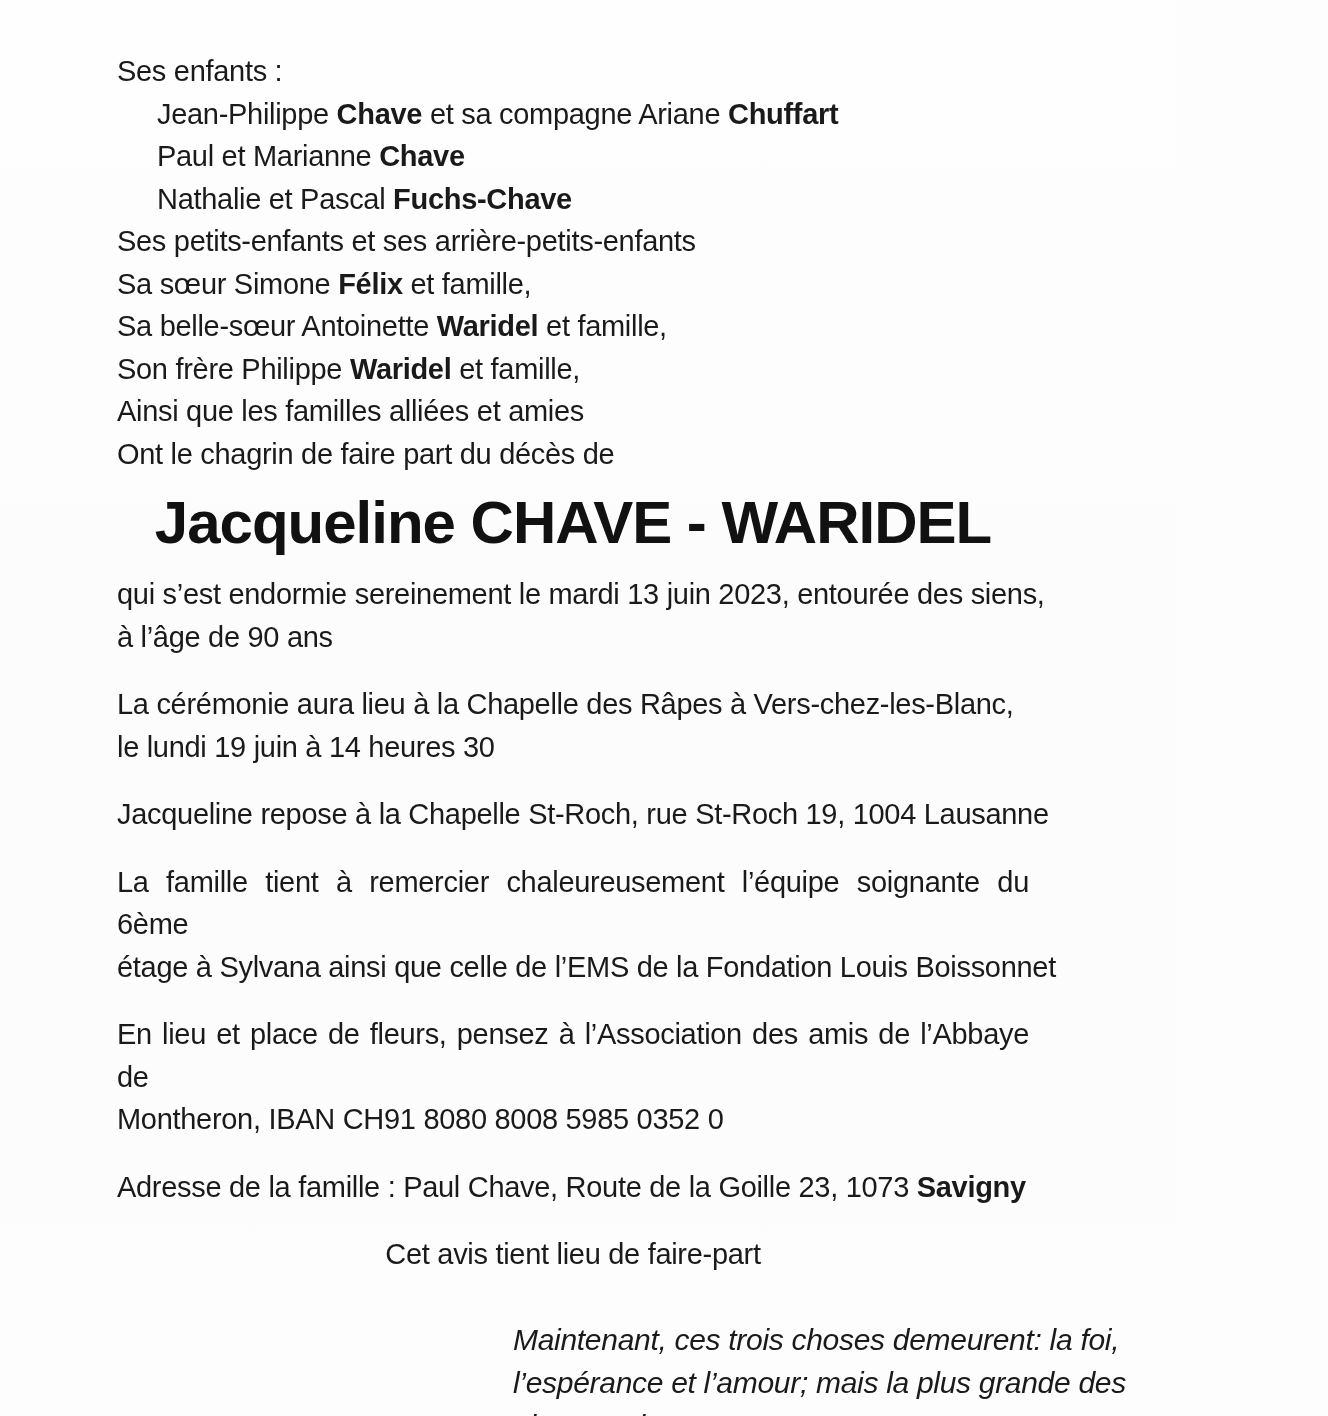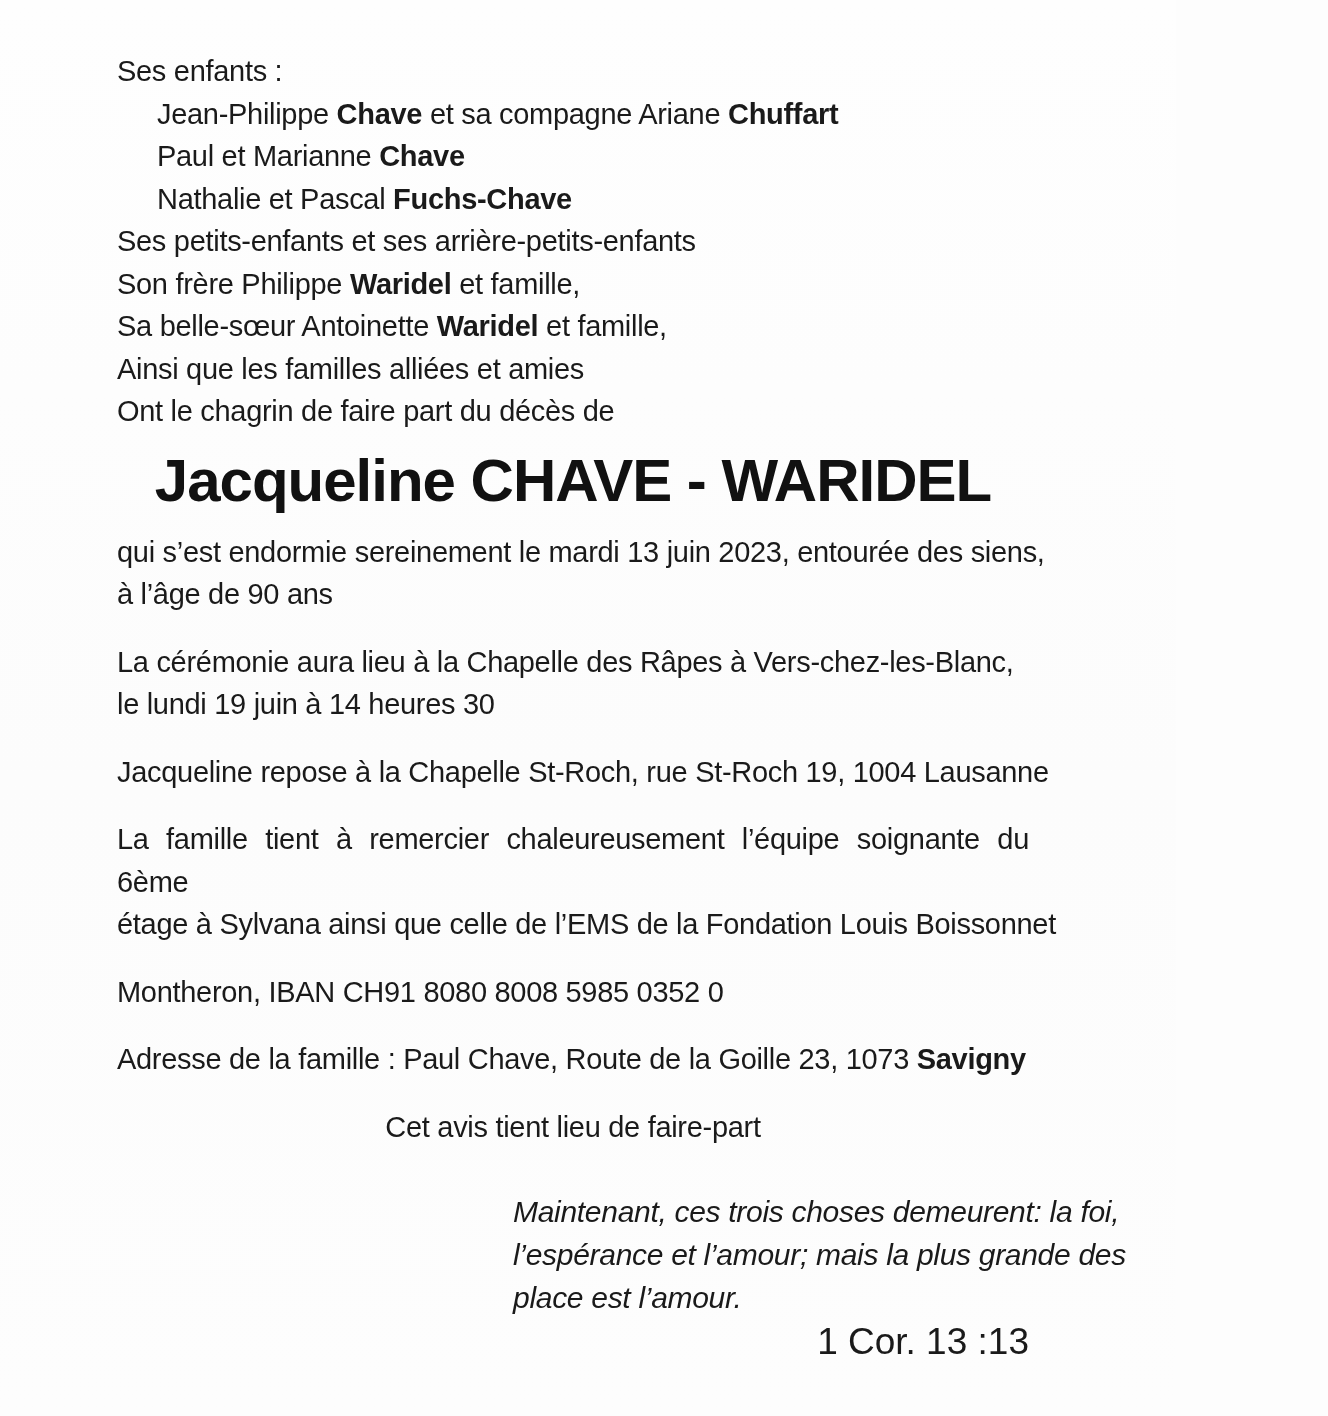--- a/index.html
+++ b/index.html
@@ -63,22 +63,23 @@
 <body>
 
 <div class="sheet">
 
   <div class="family-block">
       <div class="line"><span>Ses enfants :</span></div>
       <div class="line indent"><span>Jean-Philippe </span><span class="b">Chave</span><span> et sa compagne Ariane </span><span class="b">Chuffart</span></div>
       <div class="line indent"><span>Paul et Marianne </span><span class="b">Chave</span></div>
       <div class="line indent"><span>Nathalie et Pascal </span><span class="b">Fuchs-Chave</span></div>
       <div class="line"><span>Ses petits-enfants et ses arrière-petits-enfants</span></div>
+      <div class="line"><span>Sa sœur Simone </span><span class="b">Félix</span><span> et famille,</span></div>
+      <div class="line"><span>Sa belle-sœur Antoinette </span><span class="b">Waridel</span><span> et famille,</span></div>
       <div class="line"><span>Son frère Philippe </span><span class="b">Waridel</span><span> et famille,</span></div>
-      <div class="line"><span>Sa belle-sœur Antoinette </span><span class="b">Waridel</span><span> et famille,</span></div>
       <div class="line"><span>Ainsi que les familles alliées et amies</span></div>
       <div class="line"><span>Ont le chagrin de faire part du décès de</span></div>
     </div>
 
   <h1 class="deceased-name">Jacqueline CHAVE - WARIDEL</h1>
 
   <div id="paragraphs">
       <div class="para">
         <div class="line"><span>qui s’est endormie sereinement le mardi 13 juin 2023, entourée des siens,</span></div>
         <div class="line"><span>à l’âge de 90 ans</span></div>
@@ -88,20 +89,21 @@
         <div class="line"><span>le lundi 19 juin à 14 heures 30</span></div>
       </div>
       <div class="para">
         <div class="line"><span>Jacqueline repose à la Chapelle St-Roch, rue St-Roch 19, 1004 Lausanne</span></div>
       </div>
       <div class="para">
         <div class="line justify"><span>La famille tient à remercier chaleureusement l’équipe soignante du 6ème</span></div>
         <div class="line"><span>étage à Sylvana ainsi que celle de l’EMS de la Fondation Louis Boissonnet</span></div>
       </div>
       <div class="para">
+        <div class="line justify"><span>En lieu et place de fleurs, pensez à l’Association des amis de l’Abbaye de</span></div>
         <div class="line"><span>Montheron, IBAN CH91 8080 8008 5985 0352 0</span></div>
       </div>
       <div class="para">
         <div class="line"><span>Adresse de la famille : Paul Chave, Route de la Goille 23, 1073 </span><span class="b">Savigny</span></div>
       </div>
       <div class="para center">
         <div class="line"><span>Cet avis tient lieu de faire-part</span></div>
       </div>
     </div>
 

